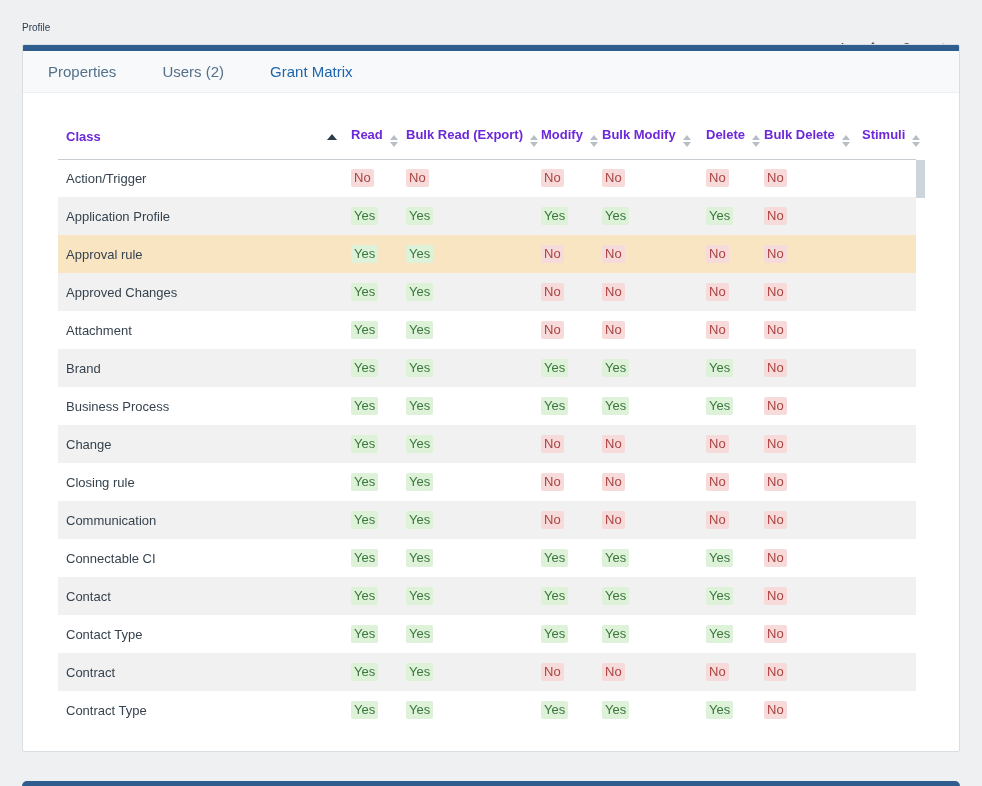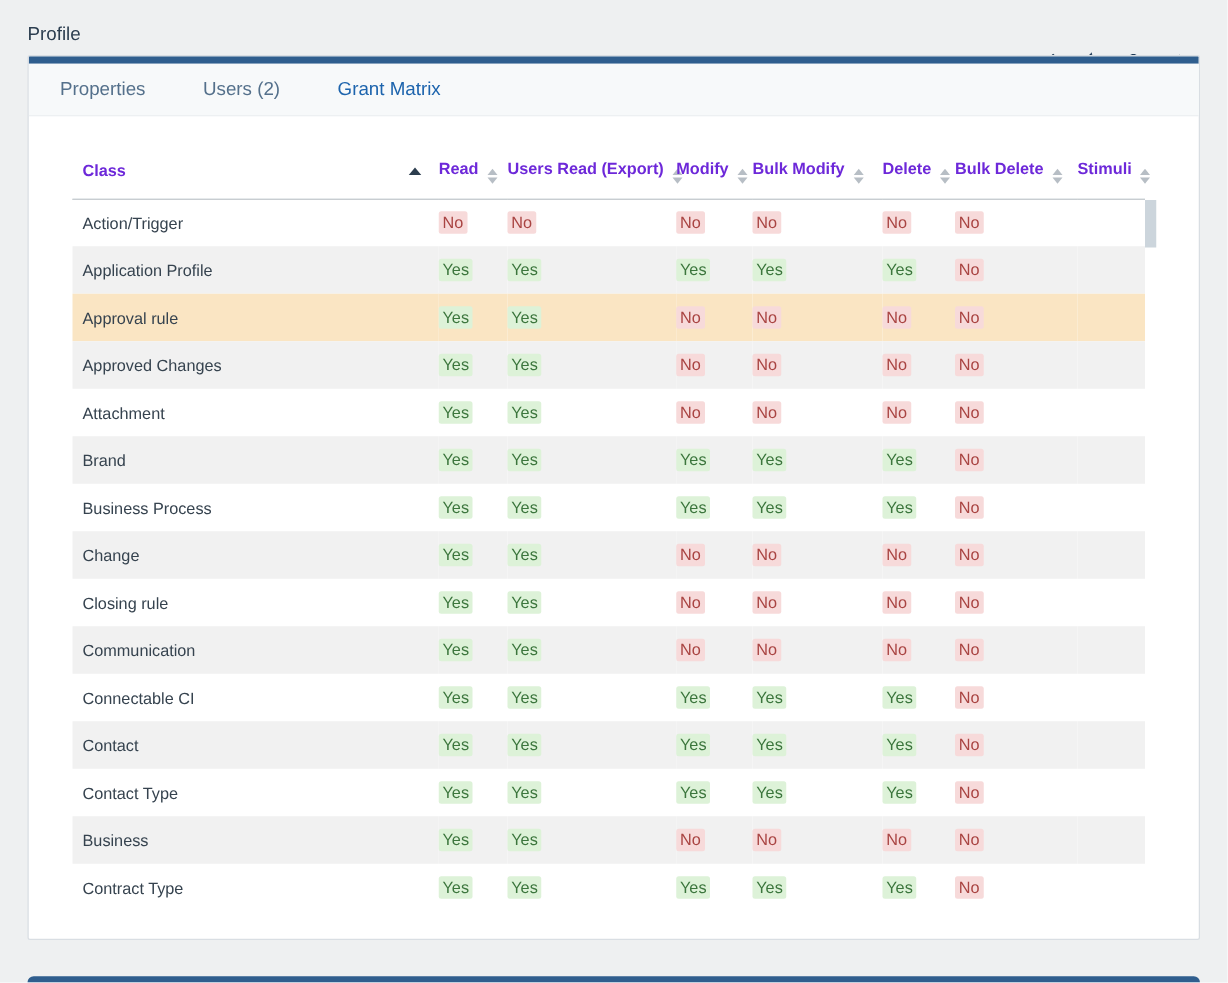--- a/index.html
+++ b/index.html
@@ -16,21 +16,21 @@
   html,body{ margin:0; padding:0; }
   body{
     width:982px; height:786px; overflow:hidden; position:relative;
     background:#eef0f1;
     font-family:"Liberation Sans","DejaVu Sans",sans-serif;
     color:#36434f;
   }
   
   .page-header{ padding:14px 22px 0 22px; position:relative; }
   .page-title{ margin:0; font-size:21px; line-height:26px; font-weight:600; color:#24374a; }
-  .page-subtitle{ margin-top:6px; font-size:15px; line-height:16px; color:#2c3e50; }
+  .page-subtitle{ margin-top:6px; font-size:10px; line-height:16px; color:#2c3e50; }
   .header-actions{ position:absolute; top:40px; right:30px; display:flex; gap:17px; align-items:center; }
   .icon-btn{ background:none; border:none; padding:0; margin:0; width:18px; height:18px; cursor:pointer; display:flex; align-items:center; justify-content:center; }
   .icon-btn svg{ width:17px; height:17px; fill:#1f3b57; }
   
   .card{
     margin:8px 22px 0 22px; height:708px; background:#fff;
     border:1px solid #d9dee3; border-radius:2px; overflow:hidden; position:relative;
   }
   .card-topbar{ height:6px; background:var(--accent); }
   .tabs{
@@ -128,21 +128,21 @@
             <th class="class-th">
               <span class="th-inner">
                 <span>Class</span>
                 <span class="sort-asc"></span>
               </span>
             </th>
             <th><span>Read</span><span class="sort-both">
                 <span class="up"></span>
                 <span class="down"></span>
               </span></th>
-            <th><span>Users Read (Export)</span><span class="sort-both">
+            <th><span>Bulk Read (Export)</span><span class="sort-both">
                 <span class="up"></span>
                 <span class="down"></span>
               </span></th>
             <th><span>Modify</span><span class="sort-both">
                 <span class="up"></span>
                 <span class="down"></span>
               </span></th>
             <th><span>Bulk Modify</span><span class="sort-both">
                 <span class="up"></span>
                 <span class="down"></span>
@@ -286,21 +286,21 @@
             <td class="class-cell">Contact Type</td>
             <td><span class="badge yes">Yes</span></td>
             <td><span class="badge yes">Yes</span></td>
             <td><span class="badge yes">Yes</span></td>
             <td><span class="badge yes">Yes</span></td>
             <td><span class="badge yes">Yes</span></td>
             <td><span class="badge no">No</span></td>
             <td></td>
           </tr>
           <tr>
-            <td class="class-cell">Business</td>
+            <td class="class-cell">Contract</td>
             <td><span class="badge yes">Yes</span></td>
             <td><span class="badge yes">Yes</span></td>
             <td><span class="badge no">No</span></td>
             <td><span class="badge no">No</span></td>
             <td><span class="badge no">No</span></td>
             <td><span class="badge no">No</span></td>
             <td></td>
           </tr>
           <tr>
             <td class="class-cell">Contract Type</td>

